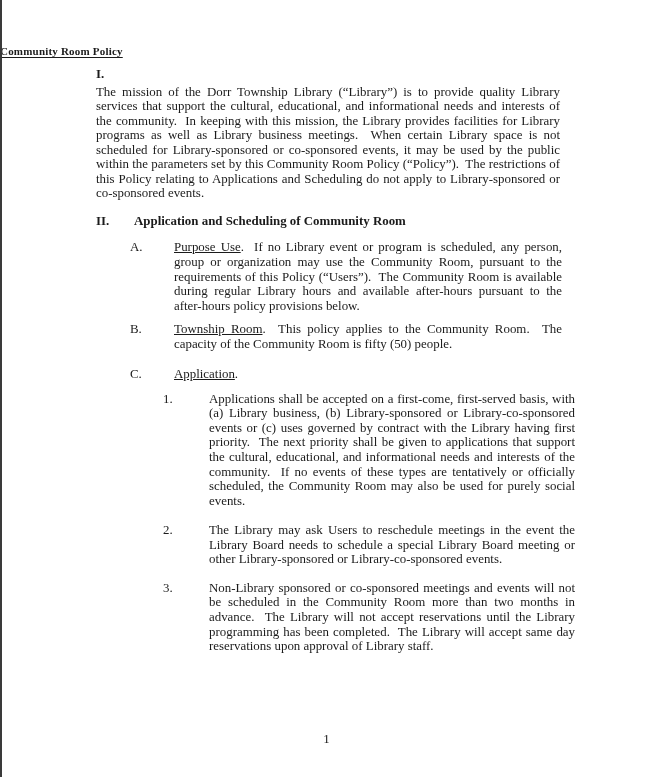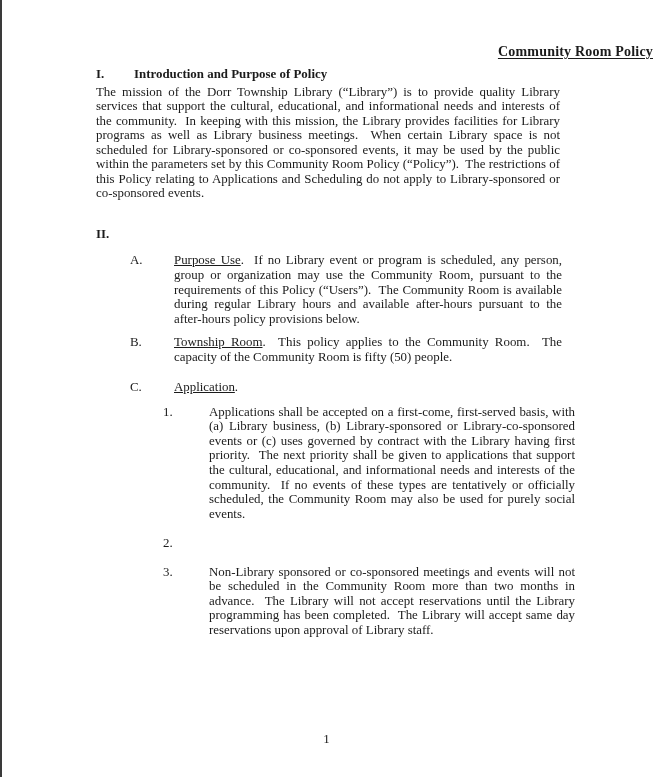--- a/index.html
+++ b/index.html
@@ -21,37 +21,37 @@
   .left-edge {
     position: absolute;
     left: 0;
     top: 0;
     width: 2px;
     height: 777px;
     background: #3a3a3a;
   }
   .doc-title {
     margin: 43px 0 0 0;
-    text-align: right;
-    font-size: 14px;
+    text-align: left;
+    font-size: 11px;
     line-height: 17px;
     font-weight: bold;
     letter-spacing: 0.2px;
   }
   .doc-title .u {
     text-decoration: underline;
     text-underline-offset: 2px;
   }
   .heading-row {
     display: flex;
     margin-left: 96px;
     font-weight: bold;
   }
   .heading-row.h1 { margin-top: 7px; }
-  .heading-row.h2 { margin-top: 26px; }
+  .heading-row.h2 { margin-top: 13px; }
   .heading-row .num {
     flex: 0 0 38px;
   }
   .body-par {
     margin: 3px 0 0 96px;
     width: 464px;
     text-align: justify;
     white-space: pre-wrap;
   }
   .letter-item {
@@ -99,27 +99,27 @@
 </head>
 <body>
 
 <div class="page">
   <div class="left-edge"></div>
 
   <h1 class="doc-title"><span class="u">Community Room Policy</span></h1>
 
   <div class="heading-row h1">
     <span class="num">I.</span>
-    <span class="htext">Introduction and Purpose of Policy</span>
   </div>
 
   <p class="body-par">The mission of the Dorr Township Library (“Library”) is to provide quality Library services that support the cultural, educational, and informational needs and interests of the community.  In keeping with this mission, the Library provides facilities for Library programs as well as Library business meetings.  When certain Library space is not scheduled for Library-sponsored or co-sponsored events, it may be used by the public within the parameters set by this Community Room Policy (“Policy”).  The restrictions of this Policy relating to Applications and Scheduling do not apply to Library-sponsored or co-sponsored events.</p>
 
   <div class="heading-row h2">
     <span class="num">II.</span>
+    <span class="htext">Application and Scheduling of Community Room</span>
   </div>
 
   <div class="letter-item ia">
     <span class="marker">A.</span>
     <div class="itext"><span class="u">Purpose Use</span><span>.  </span><span>If no Library event or program is scheduled, any person, group or organization may use the Community Room, pursuant to the requirements of this Policy (“Users”).  The Community Room is available during regular Library hours and available after-hours pursuant to the after-hours policy provisions below.</span></div>
   </div>
 
   <div class="letter-item ib">
     <span class="marker">B.</span>
     <div class="itext"><span class="u">Township Room</span><span>.  </span><span>This policy applies to the Community Room.  The capacity of the Community Room is fifty (50) people.</span></div>
@@ -130,20 +130,21 @@
     <div class="itext"><span class="u">Application</span><span>.</span><span></span></div>
   </div>
 
   <div class="num-item n1">
     <span class="marker">1.</span>
     <div class="itext">Applications shall be accepted on a first-come, first-served basis, with (a) Library business, (b) Library-sponsored or Library-co-sponsored events or (c) uses governed by contract with the Library having first priority.  The next priority shall be given to applications that support the cultural, educational, and informational needs and interests of the community.  If no events of these types are tentatively or officially scheduled, the Community Room may also be used for purely social events.</div>
   </div>
 
   <div class="num-item n2">
     <span class="marker">2.</span>
+    <div class="itext">The Library may ask Users to reschedule meetings in the event the Library Board needs to schedule a special Library Board meeting or other Library-sponsored or Library-co-sponsored events.</div>
   </div>
 
   <div class="num-item n3">
     <span class="marker">3.</span>
     <div class="itext">Non-Library sponsored or co-sponsored meetings and events will not be scheduled in the Community Room more than two months in advance.  The Library will not accept reservations until the Library programming has been completed.  The Library will accept same day reservations upon approval of Library staff.</div>
   </div>
 
   <div class="page-number">1</div>
 </div>
 

